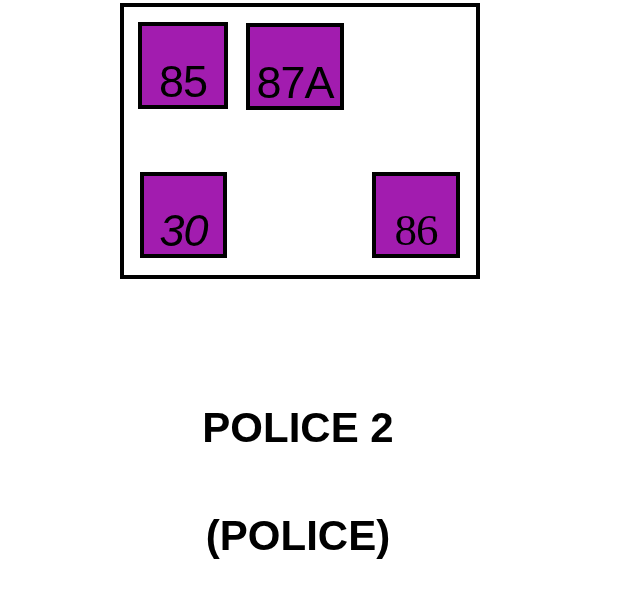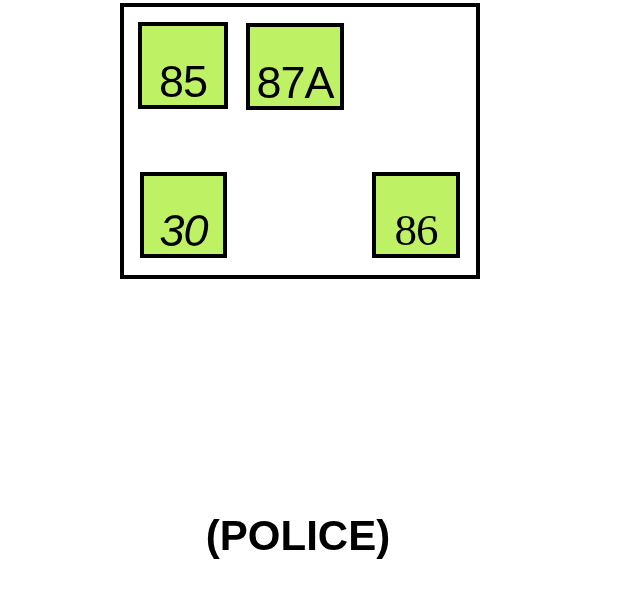--- a/index.html
+++ b/index.html
@@ -34,21 +34,21 @@
     border: 4px solid #000000;
     box-sizing: border-box;
     display: flex;
     justify-content: center;
     align-items: flex-end;
     padding-bottom: 1px;
     font-size: 45px;
     font-weight: normal;
     line-height: 1;
     letter-spacing: -1px;
-    background: #bef264;
+    background: #a21caf;
   }
   .pin-85  { left: 14px;  top: 15px;  width: 90px;  height: 87px; }
   .pin-87a { left: 122px; top: 16px;  width: 98px; height: 87px; }
   .pin-87  { left: 249px; top: 16px;  width: 90px;  height: 87px; }
   .pin-30  { left: 16px;  top: 165px; width: 87px;  height: 86px; font-style: italic; }
   .pin-86  { left: 248px; top: 165px; width: 88px;  height: 86px; font-family: Liberation Serif, serif; }
 
   
   .captions {
     position: absolute;
@@ -83,14 +83,15 @@
   </div>
   <div class="pin pin-30">
     <span>30</span>
   </div>
   <div class="pin pin-86">
     <span>86</span>
   </div>
 </div>
 
 <div class="captions">
+  <div class="caption-line caption-line-1">POLICE 2</div>
   <div class="caption-line caption-line-2">(POLICE)</div>
 </div>
 
 </body></html>

